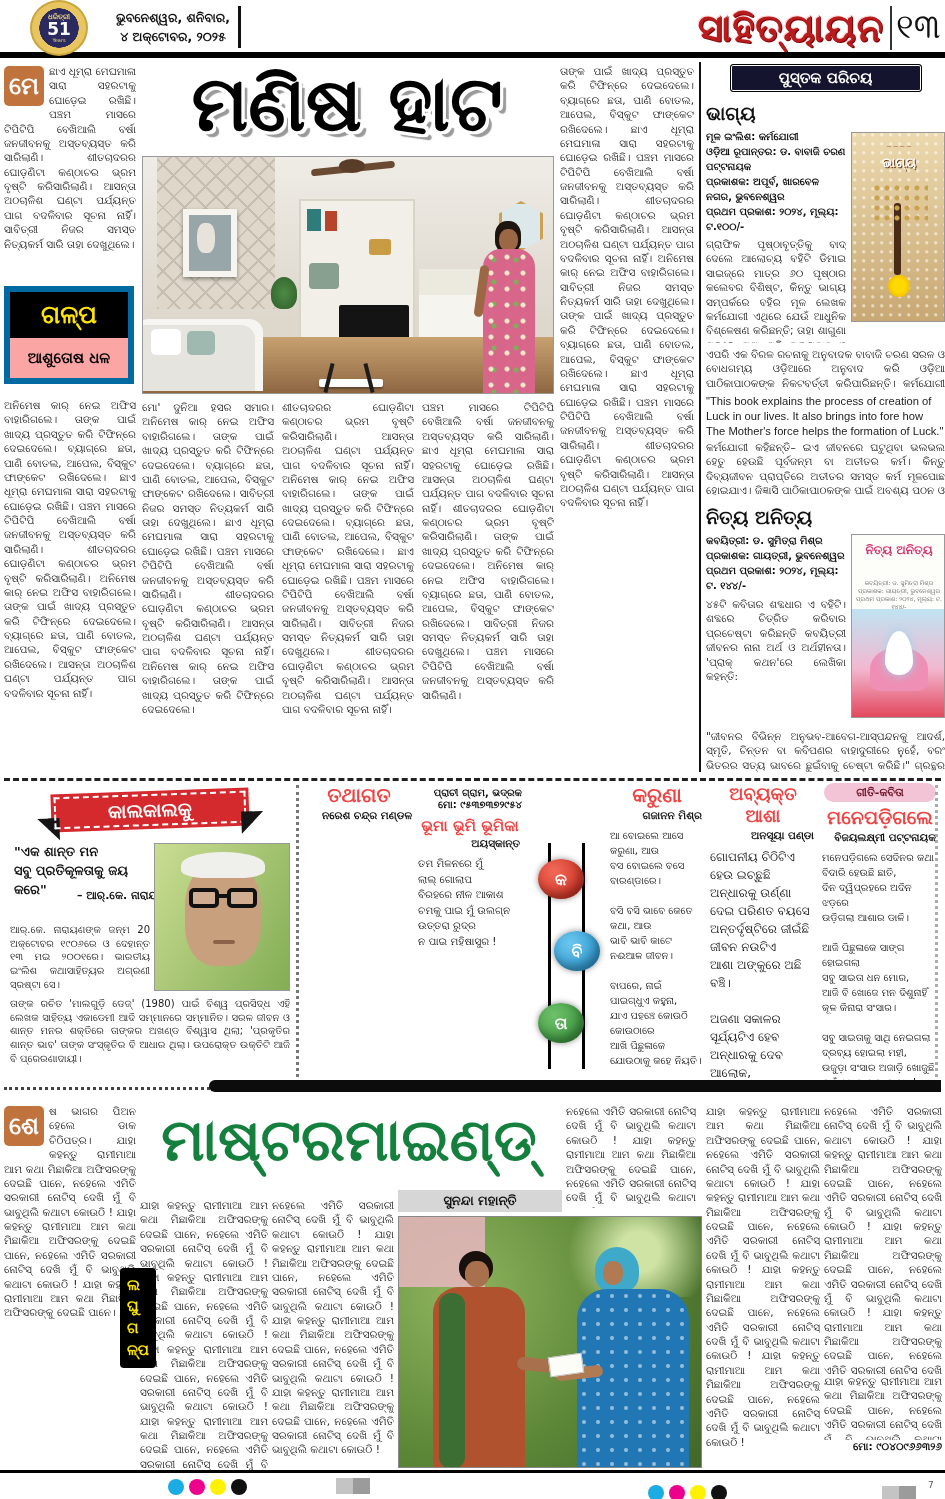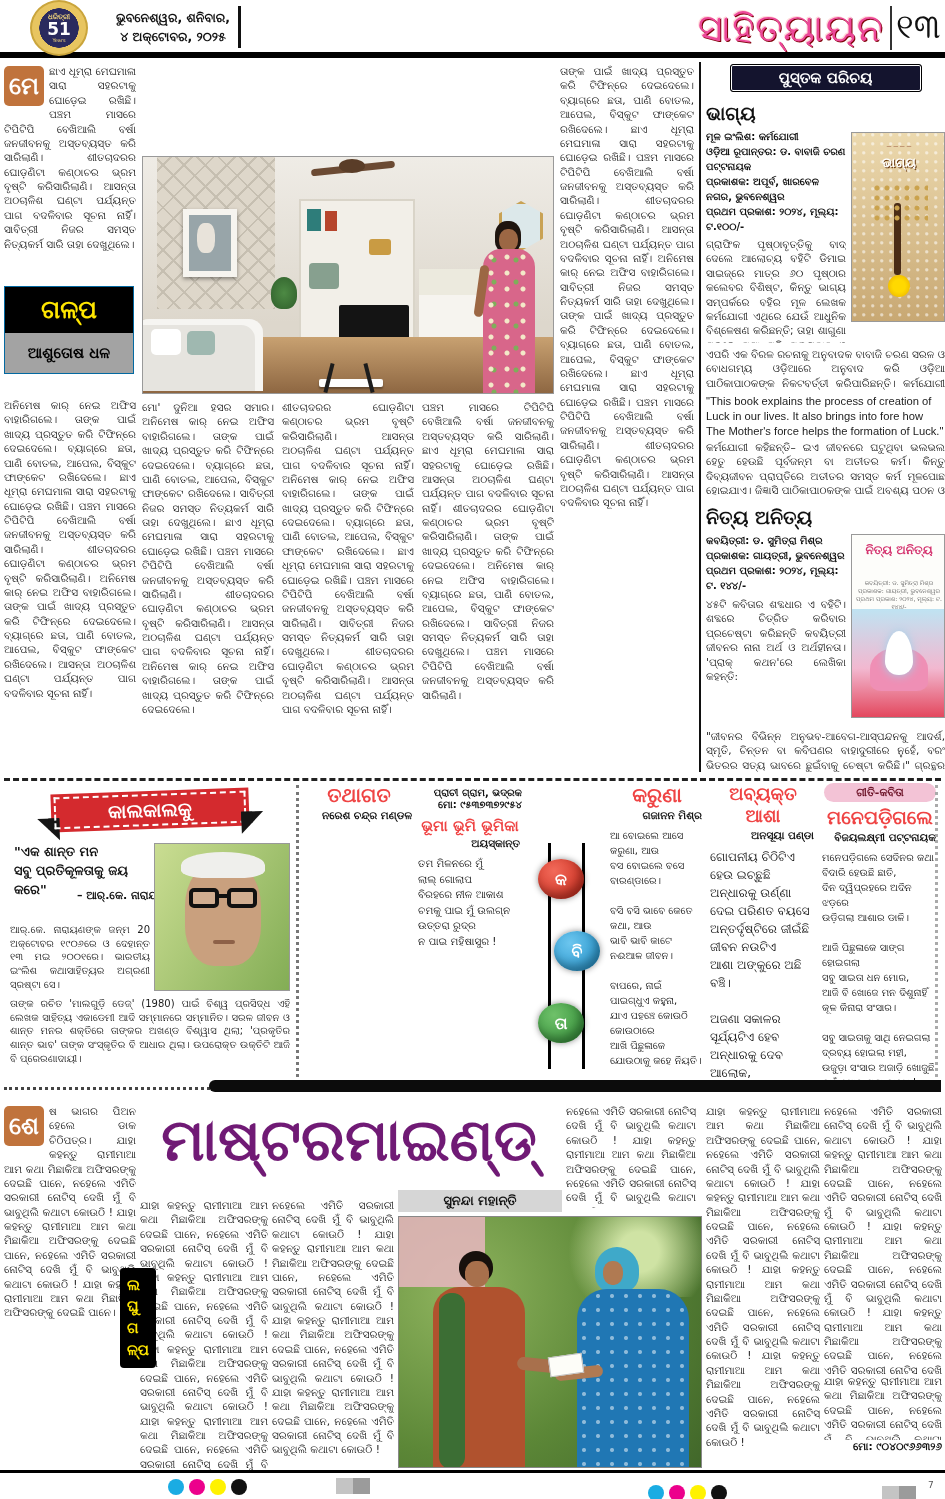--- a/index.html
+++ b/index.html
@@ -18,24 +18,24 @@
 .pauth{font-size:10.5px;font-weight:bold;text-align:right;margin:2px 2px 6px 0}
 .vline{background:#111}
 .dotline{border-left:3px dotted #777}
 
 .badge{position:absolute;left:30px;top:0;width:58px;height:56px;border-radius:50%;
   background:radial-gradient(circle,#2a2a5e 0 52%,#e8c560 53% 72%,#b8912e 73% 86%,#e8c560 87%);
   display:flex;flex-direction:column;align-items:center;justify-content:center;z-index:5;border:2px solid #caa53c}
 .badge .b1{font-size:7px;color:#f4d87c;font-weight:bold;line-height:1}
 .badge .b2{font-size:17px;color:#fff;font-weight:900;line-height:1}
 .badge .b3{font-size:5px;color:#f4d87c;line-height:1}
-.masthead{font-size:38px;font-weight:400;color:#ec4899;text-align:right;letter-spacing:1px;
+.masthead{font-size:38px;font-weight:700;color:#b91c1c;text-align:right;letter-spacing:1px;
   text-shadow:1px 1px 0 #7d0006,-1px -1px 0 #ffd9d9}
 
-.galpa{border:1px solid #0369a1;background:#a3a3a3}
+.galpa{border:6px solid #0369a1;background:#fca5a5}
 .galpa .gtop{background:#000;color:#ffe600;font-weight:900;font-size:25px;text-align:center;padding:8px 0}
 .galpa .gbot{color:#000;font-weight:bold;font-size:15px;text-align:center;padding:11px 0}
 
 .pillhead{width:192px;margin:2px auto 10px;background:#14142e;color:#fff;font-weight:bold;font-size:15px;
   text-align:center;padding:4px 0;border:1px solid #000;box-shadow:inset 0 0 0 1px #fff;border-radius:3px}
 .btitle{font-size:19px;font-weight:900;margin:2px 0 4px}
 .bmeta{font-size:10px;font-weight:bold;line-height:1.5;white-space:pre-line}
 .bquote{font-size:11.2px;line-height:1.35;color:#222;font-family:"Liberation Sans",sans-serif}
 .cover{position:absolute;right:0;border:1px solid #999;overflow:hidden}
 
@@ -78,20 +78,21 @@
 
   <div class="abs just" style="left:4px;top:64px;width:132px;height:218px">
     <span class="dropcap">ମେ</span><span>ଛାଏ ଧୂମ୍ରା ମେଘମାଳା ସାରା ସହରଟାକୁ ଘୋଡ଼େଇ ରଖିଛି। ପଞ୍ଚମ ମାସରେ ଟିପିଟିପି ବେଖିଆଲି ବର୍ଷା ଜନଜୀବନକୁ ଅସ୍ତବ୍ୟସ୍ତ କରି ସାରିଲାଣି। ଶୀତଚାଦରର ଘୋଡ଼ଣିଟା କଣ୍ଠାଚର ଭ୍ରମ ବୃଷ୍ଟି କରିସାରିଲାଣି। ଆସନ୍ତା ଅଠଚାଳିଶ ଘଣ୍ଟା ପର୍ଯ୍ୟନ୍ତ ପାଗ ବଦଳିବାର ସୂଚନା ନାହିଁ। ସାବିତ୍ରୀ ନିଜର ସମସ୍ତ ନିତ୍ୟକର୍ମ ସାରି ତାହା ଦେଖୁଥିଲେ।</span>
   </div>
   <div class="abs galpa" style="left:4px;top:286px;width:130px">
     <div class="gtop">ଗଳ୍ପ</div>
     <div class="gbot">ଆଶୁତୋଷ ଧଳ</div>
   </div>
   <div class="abs just" style="left:4px;top:398px;width:132px;height:372px">ଅନିମେଷ କାର୍ ନେଇ ଅଫିସ ବାହାରିଗଲେ। ତାଙ୍କ ପାଇଁ ଖାଦ୍ୟ ପ୍ରସ୍ତୁତ କରି ଟିଫିନ୍‌ରେ ଦେଇଦେଲେ। ବ୍ୟାଗ୍‌ରେ ଛତା, ପାଣି ବୋତଲ, ଆପେଲ, ବିସ୍କୁଟ ଫାଙ୍କେଟ ରଖିଦେଲେ। ଛାଏ ଧୂମ୍ରା ମେଘମାଳା ସାରା ସହରଟାକୁ ଘୋଡ଼େଇ ରଖିଛି। ପଞ୍ଚମ ମାସରେ ଟିପିଟିପି ବେଖିଆଲି ବର୍ଷା ଜନଜୀବନକୁ ଅସ୍ତବ୍ୟସ୍ତ କରି ସାରିଲାଣି। ଶୀତଚାଦରର ଘୋଡ଼ଣିଟା କଣ୍ଠାଚର ଭ୍ରମ ବୃଷ୍ଟି କରିସାରିଲାଣି। ଅନିମେଷ କାର୍ ନେଇ ଅଫିସ ବାହାରିଗଲେ। ତାଙ୍କ ପାଇଁ ଖାଦ୍ୟ ପ୍ରସ୍ତୁତ କରି ଟିଫିନ୍‌ରେ ଦେଇଦେଲେ। ବ୍ୟାଗ୍‌ରେ ଛତା, ପାଣି ବୋତଲ, ଆପେଲ, ବିସ୍କୁଟ ଫାଙ୍କେଟ ରଖିଦେଲେ। ଆସନ୍ତା ଅଠଚାଳିଶ ଘଣ୍ଟା ପର୍ଯ୍ୟନ୍ତ ପାଗ ବଦଳିବାର ସୂଚନା ନାହିଁ।</div>
 
+  <div class="abs outlined" style="left:136px;top:60px;width:422px;height:94px;font-size:76px;text-align:center;line-height:1.15">ମଣିଷ ହାଟ</div>
 
   <div class="abs" style="left:142px;top:156px;width:412px;height:238px;border:1px solid #999;overflow:hidden;background:linear-gradient(#efece6,#ddd7cc 70%)">
     <div class="abs" style="left:14px;top:0;width:118px;height:152px;background:#ded7ca;background-image:repeating-linear-gradient(45deg,#c6bfb1 0 2px,transparent 2px 15px),repeating-linear-gradient(-45deg,#c6bfb1 0 2px,transparent 2px 15px)"></div>
     <div class="abs" style="left:168px;top:8px;width:84px;height:7px;background:#6b4a33;border-radius:4px;transform:rotate(-6deg)"></div>
     <div class="abs" style="left:196px;top:2px;width:26px;height:14px;background:#5a3d28;border-radius:50%"></div>
     <div class="abs" style="left:40px;top:52px;width:54px;height:68px;background:#98a5a9;border:6px solid #f6f4ef;box-shadow:0 2px 4px rgba(0,0,0,.4)">
       <div class="abs" style="left:8px;top:8px;width:18px;height:30px;background:#e8e3da;border-radius:40%"></div>
     </div>
     <div class="abs" style="left:156px;top:42px;width:116px;height:148px;background:#f2efe8;box-shadow:inset 0 0 0 2px #d9d4c8">
       <div class="abs" style="left:8px;top:10px;width:14px;height:22px;background:#2e7d7a"></div>
@@ -276,21 +277,21 @@
     </div>
 
     <div class="abs dotline" style="left:931px;top:4px;height:298px;border-left-color:#aaa"></div>
     <div class="swoosh"></div>
   </div>
 
   <div class="abs just" style="left:4px;top:1104px;width:132px;height:366px">
     <span class="dropcap">ଶେ</span><span>ଷ ଭାଗର ପିଅନ ହେଲେ ଡାକ ଚିଠିପତ୍ର। ଯାହା କହନ୍ତୁ ରାମୀମାଆ ଆମ କଥା ମିଛାକିଆ ଅଫିସରଙ୍କୁ ଦେଇଛି ପାନେ, ନହେଲେ ଏମିତି ସରକାରୀ ନୋଟିସ୍ ଦେଖି ମୁଁ ବି ଭାବୁଥିଲି କଥାଟା କୋଉଠି ! ଯାହା କହନ୍ତୁ ରାମୀମାଆ ଆମ କଥା ମିଛାକିଆ ଅଫିସରଙ୍କୁ ଦେଇଛି ପାନେ, ନହେଲେ ଏମିତି ସରକାରୀ ନୋଟିସ୍ ଦେଖି ମୁଁ ବି ଭାବୁଥିଲି କଥାଟା କୋଉଠି ! ଯାହା କହନ୍ତୁ ରାମୀମାଆ ଆମ କଥା ମିଛାକିଆ ଅଫିସରଙ୍କୁ ଦେଇଛି ପାନେ।</span>
   </div>
 
-  <div class="abs" style="left:136px;top:1100px;width:426px;height:92px;font-size:58px;font-weight:900;text-align:center;color:#701a75;line-height:1.4">ମାଷ୍ଟରମାଇଣ୍ଡ୍</div>
+  <div class="abs" style="left:136px;top:1100px;width:426px;height:92px;font-size:58px;font-weight:900;text-align:center;color:#15803d;line-height:1.4">ମାଷ୍ଟରମାଇଣ୍ଡ୍</div>
 
   <div class="abs just" style="left:566px;top:1104px;width:130px;height:104px">ନହେଲେ ଏମିତି ସରକାରୀ ନୋଟିସ୍ ଦେଖି ମୁଁ ବି ଭାବୁଥିଲି କଥାଟା କୋଉଠି ! ଯାହା କହନ୍ତୁ ରାମୀମାଆ ଆମ କଥା ମିଛାକିଆ ଅଫିସରଙ୍କୁ ଦେଇଛି ପାନେ, ନହେଲେ ଏମିତି ସରକାରୀ ନୋଟିସ୍ ଦେଖି ମୁଁ ବି ଭାବୁଥିଲି କଥାଟା କୋଉଠି ! ଯାହା କହନ୍ତୁ ରାମୀମାଆ ଆମ କଥା ମିଛାକିଆ ଅଫିସରଙ୍କୁ ଦେଇଛି ପାନେ, ନହେଲେ ଏମିତି ସରକାରୀ ନୋଟିସ୍ ଦେଖି ମୁଁ ବି ଭାବୁଥିଲି କଥାଟା କୋଉଠି ! ଯାହା କହନ୍ତୁ ରାମୀମାଆ ଆମ କଥା ମିଛାକିଆ ଅଫିସରଙ୍କୁ ଦେଇଛି ପାନେ, ନହେଲେ ଏମିତି ସରକାରୀ ନୋଟିସ୍ ଦେଖି ମୁଁ ବି ଭାବୁଥିଲି କଥାଟା କୋଉଠି !</div>
 
   <div class="abs byline" style="left:398px;top:1190px;width:164px">ସୁନନ୍ଦା ମହାନ୍ତି</div>
 
   <div class="abs" style="left:398px;top:1216px;width:304px;height:252px;border:1px solid #888;overflow:hidden;background:radial-gradient(circle at 20% 30%,#8fb45e,#5c8737 55%,#41672a)">
     <div class="abs" style="left:0;top:0;width:86px;height:70px;background:#e7b6bf;opacity:.85"></div>
     <div class="abs" style="left:150px;top:-10px;width:180px;height:90px;background:radial-gradient(circle,#cfe3a4 20%,transparent 70%)"></div>
     <div class="abs" style="left:60px;top:34px;width:34px;height:32px;background:#17100c;border-radius:50% 50% 45% 45%"></div>
     <div class="abs" style="left:66px;top:44px;width:24px;height:26px;background:#a8704c;border-radius:45%"></div>

